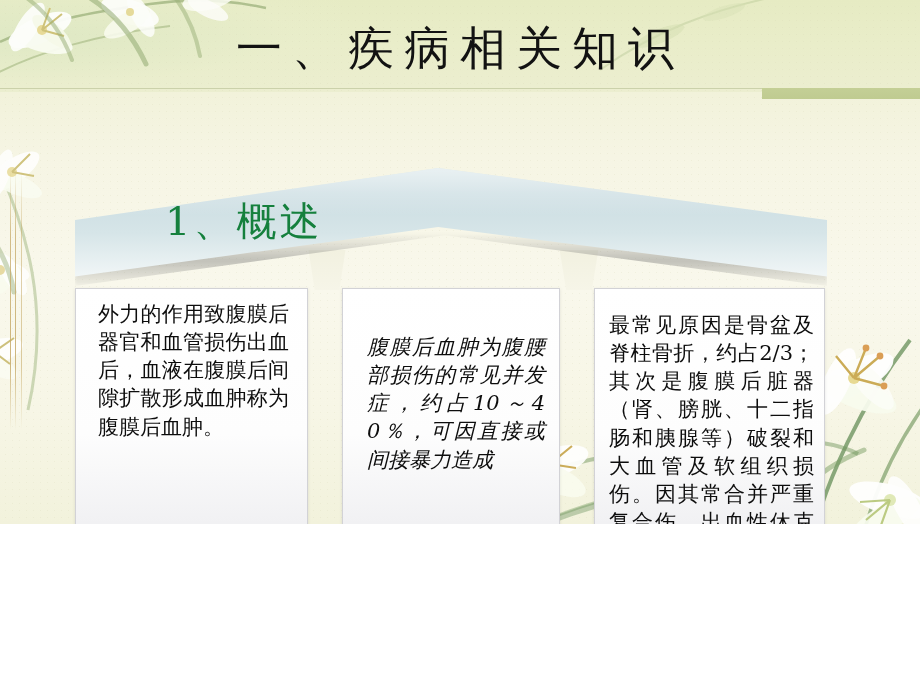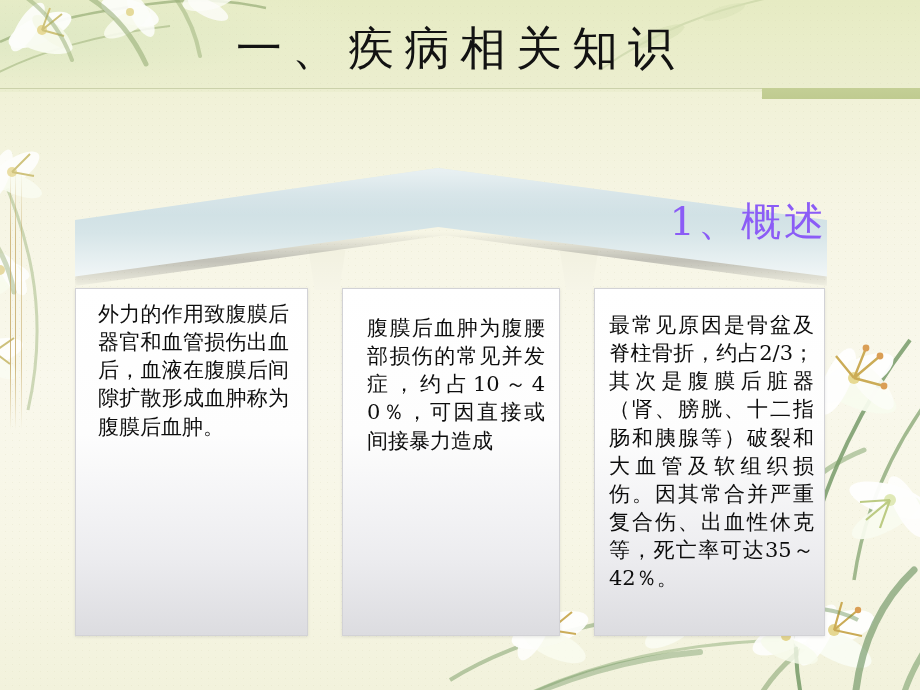--- a/index.html
+++ b/index.html
@@ -3,21 +3,21 @@
 <meta charset="utf-8">
 <style>
   html, body {
     margin: 0;
     padding: 0;
     background: #ffffff;
   }
   #slide {
     position: relative;
     width: 920px;
-    height: 690px;
+    height: 524px;
     overflow: hidden;
     font-family: "DejaVu Sans", "Liberation Sans", sans-serif;
     background: #f3f2dd;
   }
 
   
   .bg-base {
     position: absolute;
     inset: 0;
     background:
@@ -95,24 +95,24 @@
     clip-path: polygon(0% 44%, 48.3% 0%, 100% 44%, 100% 92%, 48.3% 50%, 0% 92%);
   }
   .banner-hi {
     position: absolute; inset: 0;
     background: linear-gradient(180deg, rgba(255,255,255,0.55) 0%, rgba(255,255,255,0) 40%);
     clip-path: polygon(0% 44%, 48.3% 0%, 100% 44%, 100% 92%, 48.3% 50%, 0% 92%);
   }
   .banner-title {
     position: absolute;
     left: 0; right: 0; top: 26px;
-    text-align: right;
+    text-align: left;
     font-size: 40px;
     font-weight: 400;
-    color: #8b5cf6;
+    color: #15803d;
     letter-spacing: 3px;
     font-family: "DejaVu Serif", "Liberation Serif", serif;
     padding-left: 90px;
   }
 
   
   .box {
     position: absolute;
     top: 288px;
     height: 348px;
@@ -133,21 +133,22 @@
     text-justify: inter-character;
     line-height: 1.34;
     word-break: break-all;
   }
   .box-1 .box-text {
     font-size: 21px;
     padding: 11px 18px 0 22px;
   }
   .box-2 .box-text {
     font-size: 21px;
-    padding: 25px 14px 0 24px;
+    padding: 44px 14px 0 24px;
+    font-style: italic;
   }
   .box-3 .box-text {
     font-size: 21px;
     padding: 22px 10px 0 14px;
   }
 
   
   .connector {
     position: absolute;
     top: 250px;

